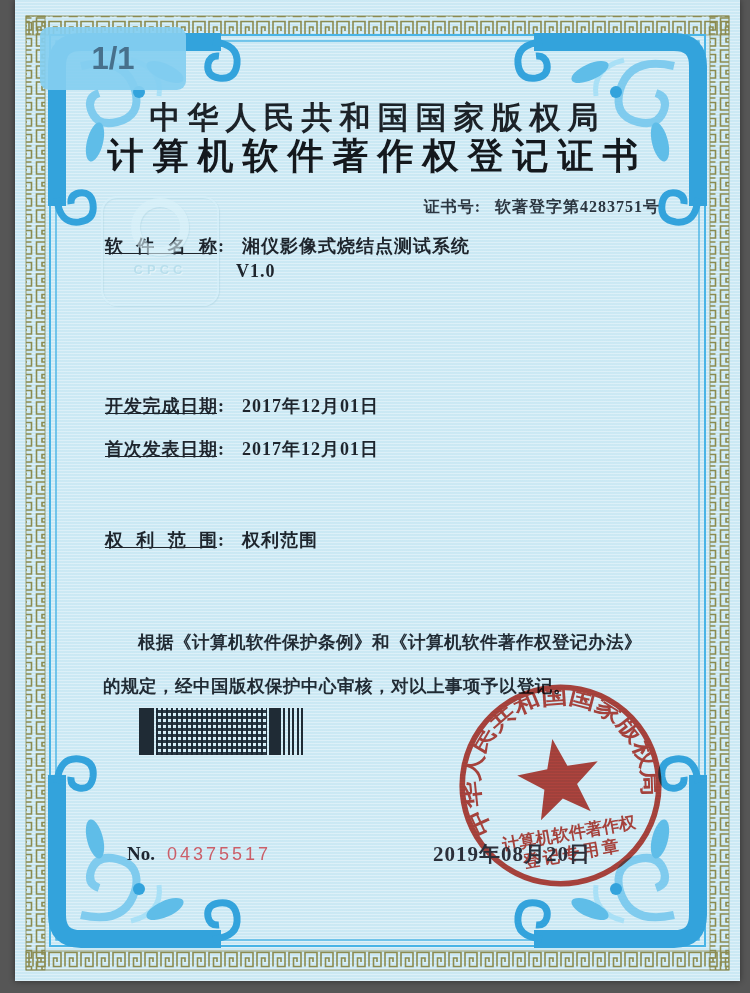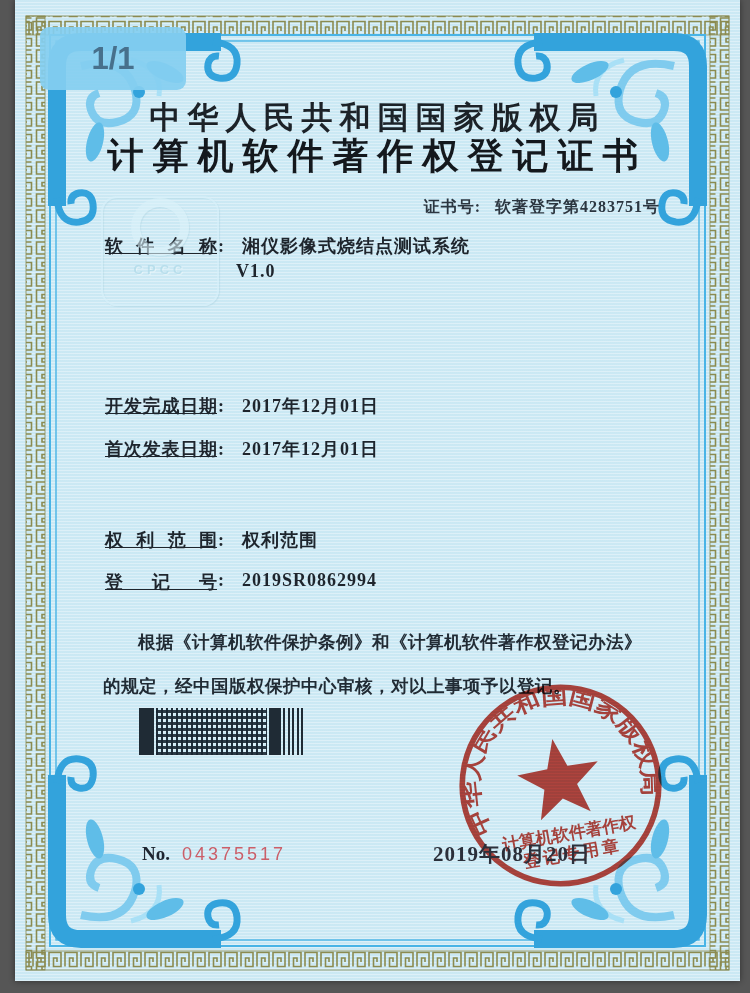--- a/index.html
+++ b/index.html
@@ -70,21 +70,21 @@
     background-image:repeating-linear-gradient(90deg,#1f2b35 0 2px, transparent 2px 4.5px); }
 
   .seal { position:absolute; left:438px; top:678px; width:215px; height:215px;
     z-index:4; mix-blend-mode:multiply; }
   .seal text, .seal textPath { font-family:"Liberation Serif","DejaVu Serif",serif;
     font-weight:bold; }
 
   .seal-date { position:absolute; left:418px; top:840px; z-index:6;
     font-size:21px; font-weight:600; color:#2b2f3a; letter-spacing:1px; }
 
-  .serial { position:absolute; left:112px; top:843px; font-size:19px; z-index:6;margin-left:15px; }
+  .serial { position:absolute; left:112px; top:843px; font-size:19px; z-index:6; }
   .serial .no-lbl { color:#1d2530; font-weight:600; }
   .serial .no-val { color:#cb5e68; letter-spacing:3px; margin-left:12px;
     font-family:"Liberation Sans","DejaVu Sans",sans-serif; font-size:18px; }
 
   .watermark { position:absolute; left:86px; top:196px; width:118px; height:110px;
     border:2px solid rgba(215,240,250,.95); border-radius:16px; opacity:.65;
     box-shadow:1px 1px 1px rgba(150,195,210,.45), inset 1px 1px 1px rgba(150,195,210,.35);
     display:flex; flex-direction:column; align-items:center; 
     z-index:1; }
   .watermark .wm-ring { width:58px; height:58px; border-radius:50%;
@@ -150,23 +150,20 @@
   </div>
   <div class="field f-2">
     <span class="lbl">开发完成日期</span><span class="colon">:</span><span class="val">2017年12月01日</span>
   </div>
   <div class="field f-3">
     <span class="lbl">首次发表日期</span><span class="colon">:</span><span class="val">2017年12月01日</span>
   </div>
   <div class="field f-5">
     <span class="lbl">权利范围</span><span class="colon">:</span><span class="val">权利范围</span>
   </div>
-  <div class="field f-6">
-    <span class="lbl">登记号</span><span class="colon">:</span><span class="val">2019SR0862994</span>
-  </div>
 
   <div class="statement">根据《计算机软件保护条例》和《计算机软件著作权登记办法》的规定，经中国版权保护中心审核，对以上事项予以登记。</div>
 
   <div class="barcode">
     <div class="bc-guard bc-g1"></div>
     <div class="bc-matrix"></div>
     <div class="bc-guard bc-g2"></div>
     <div class="bc-stripes"></div>
   </div>
 

